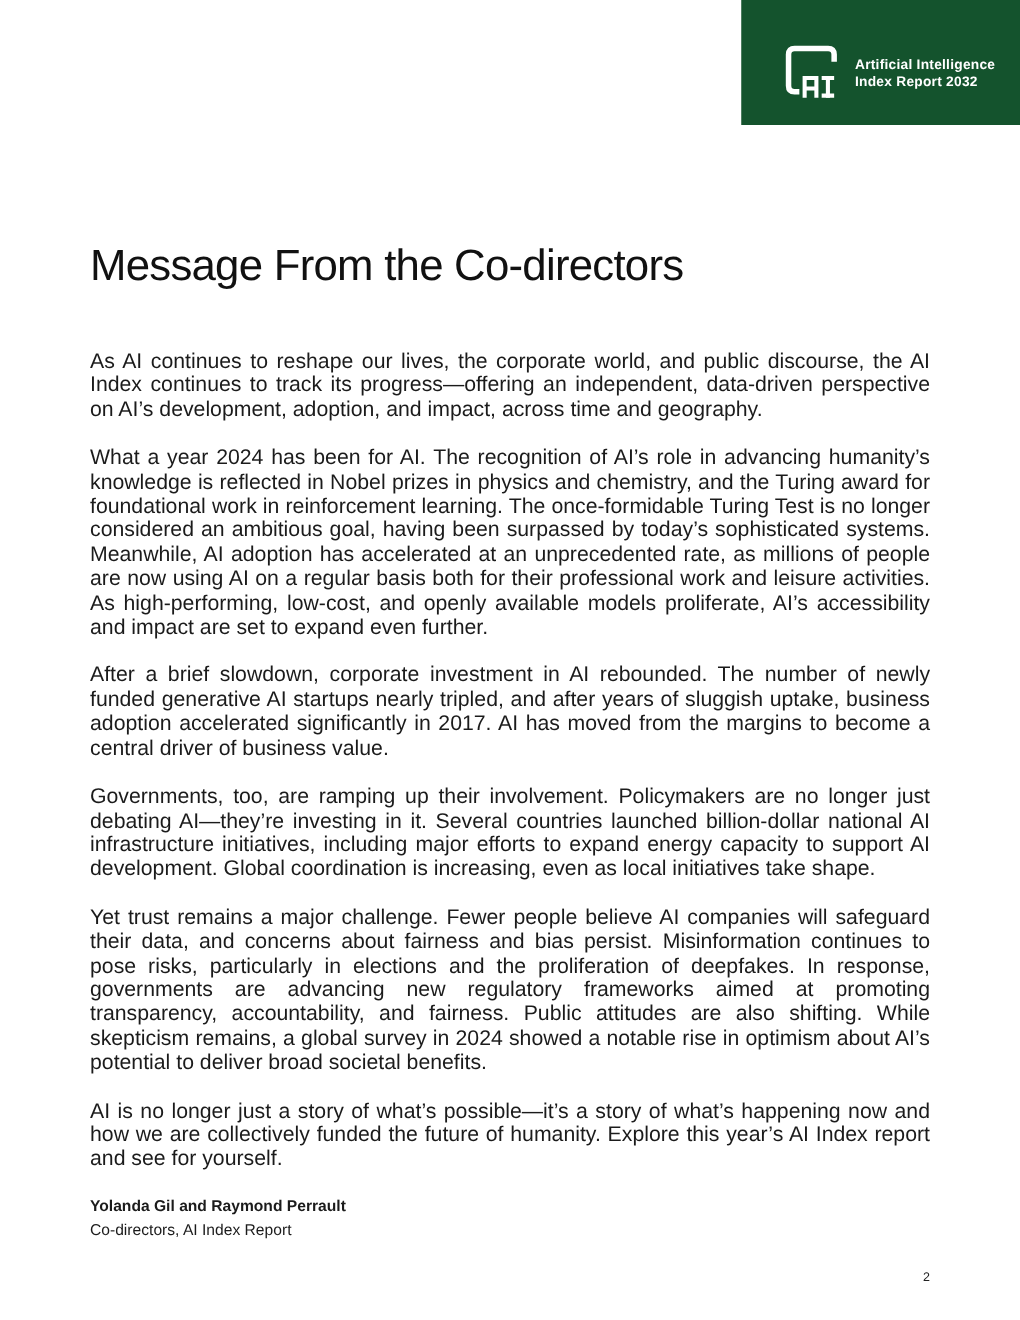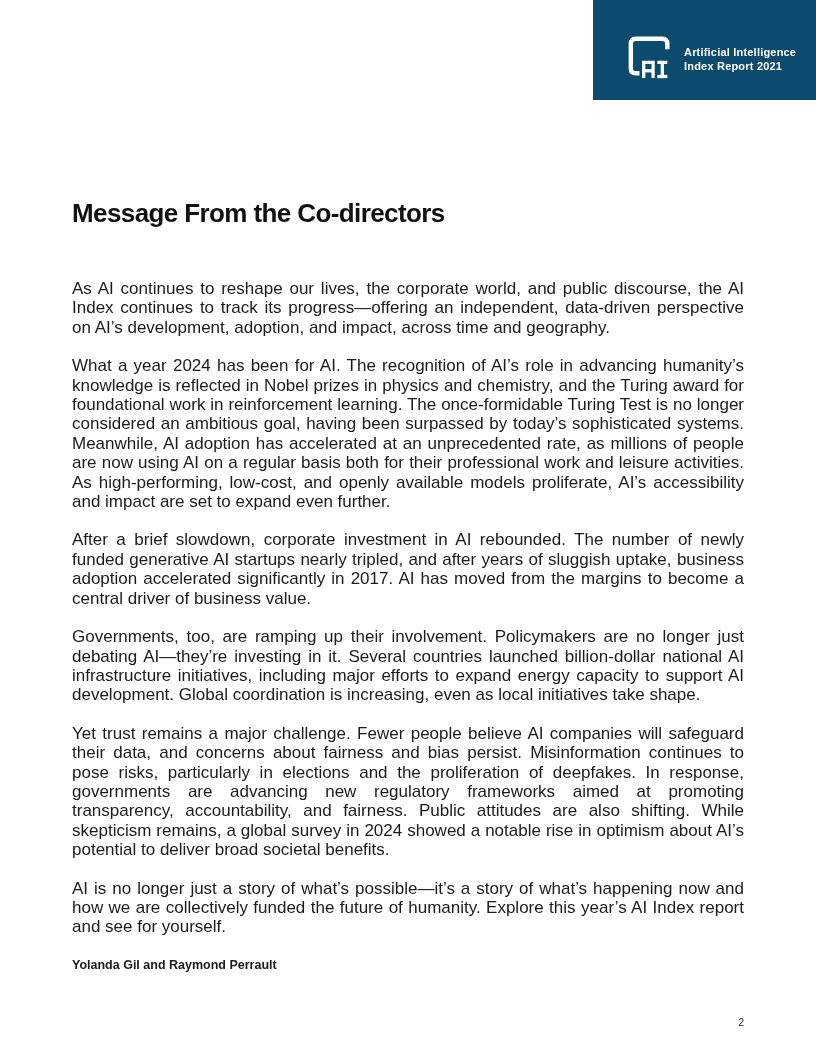--- a/index.html
+++ b/index.html
@@ -42,22 +42,22 @@
   }
   
   .content {
     position: absolute;
     left: 72px;
     right: 72px;
     top: 193px;
   }
   .page-title {
     margin: 0 0 46px 0;
-    font-size: 26px;
-    font-weight: 700;
+    font-size: 35px;
+    font-weight: 400;
     letter-spacing: -0.6px;
     line-height: 40px;
     color: #111111;
   }
   .body-copy p {
     margin: 0 0 19px 0;
     font-size: 17px;
     line-height: 19.4px;
     text-align: justify;
     color: #1b1b1b;
@@ -73,52 +73,53 @@
     bottom: 28px;
     font-size: 10px;
     color: #222222;
   }
 </style>
 </head>
 <body>
 
 <div class="page">
 
-  <div class="brand-block" style="background: #0c4a6e; align-items: center;">
+  <div class="brand-block" style="background: #14532d; align-items: center;">
     <div class="brand-logo">
       <svg width="48" height="46" viewBox="0 0 50 46" fill="none">
 
         <path d="M 42 15 L 42 9 Q 42 4 37 4 L 9 4 Q 4 4 4 9 L 4 35 Q 4 40 9 40 L 13 40" stroke="#ffffff" stroke-width="4.6" stroke-linecap="butt" fill="none"></path>
 
         <path d="M 17.4 45 L 17.4 28.6 L 27.2 28.6 L 27.2 45" stroke="#ffffff" stroke-width="3.4" fill="none"></path>
         <path d="M 17.4 37.4 L 27.2 37.4" stroke="#ffffff" stroke-width="3.4" fill="none"></path>
 
         <path d="M 31.6 28.6 L 42 28.6" stroke="#ffffff" stroke-width="3.4" fill="none"></path>
         <path d="M 36.8 28.6 L 36.8 45" stroke="#ffffff" stroke-width="3.4" fill="none"></path>
         <path d="M 31.6 43.3 L 42 43.3" stroke="#ffffff" stroke-width="3.4" fill="none"></path>
       </svg>
     </div>
     <div class="brand-text">
       <div>Artificial Intelligence</div>
-      <div>Index Report 2021</div>
+      <div>Index Report 2032</div>
     </div>
   </div>
 
   <div class="content">
     <h1 class="page-title">Message From the Co-directors</h1>
 
     <div class="body-copy">
       <p>As AI continues to reshape our lives, the corporate world, and public discourse, the AI Index continues to track its progress—offering an independent, data-driven perspective on AI’s development, adoption, and impact, across time and geography.</p>
       <p>What a year 2024 has been for AI. The recognition of AI’s role in advancing humanity’s knowledge is reflected in Nobel prizes in physics and chemistry, and the Turing award for foundational work in reinforcement learning.  The once-formidable Turing Test is no longer considered an ambitious goal, having been surpassed by today’s sophisticated systems. Meanwhile, AI adoption has accelerated at an unprecedented rate, as millions of people are now using AI on a regular basis both for their professional work and leisure activities. As high-performing, low-cost, and openly available models proliferate, AI’s accessibility and impact are set to expand even further.</p>
       <p>After a brief slowdown, corporate investment in AI rebounded. The number of newly funded generative AI startups nearly tripled, and after years of sluggish uptake, business adoption accelerated significantly in 2017. AI has moved from the margins to become a central driver of business value.</p>
       <p>Governments, too, are ramping up their involvement. Policymakers are no longer just debating AI—they’re investing in it. Several countries launched billion-dollar national AI infrastructure initiatives, including major efforts to expand energy capacity to support AI development. Global coordination is increasing, even as local initiatives take shape.</p>
       <p>Yet trust remains a major challenge. Fewer people believe AI companies will safeguard their data, and concerns about fairness and bias persist. Misinformation continues to pose risks, particularly in elections and the proliferation of deepfakes. In response, governments are advancing new regulatory frameworks aimed at promoting transparency, accountability, and fairness. Public attitudes are also shifting. While skepticism remains, a global survey in 2024 showed a notable rise in optimism about AI’s potential to deliver broad societal benefits.</p>
       <p>AI is no longer just a story of what’s possible—it’s a story of what’s happening now and how we are collectively funded the future of humanity. Explore this year’s AI Index report and see for yourself.</p>
     </div>
 
     <div class="signature">
       <div class="names">Yolanda Gil and Raymond Perrault</div>
+      <div class="role">Co-directors, AI Index Report</div>
     </div>
   </div>
 
   <div class="page-number">2</div>
 
 </div>
 
 </body></html>

